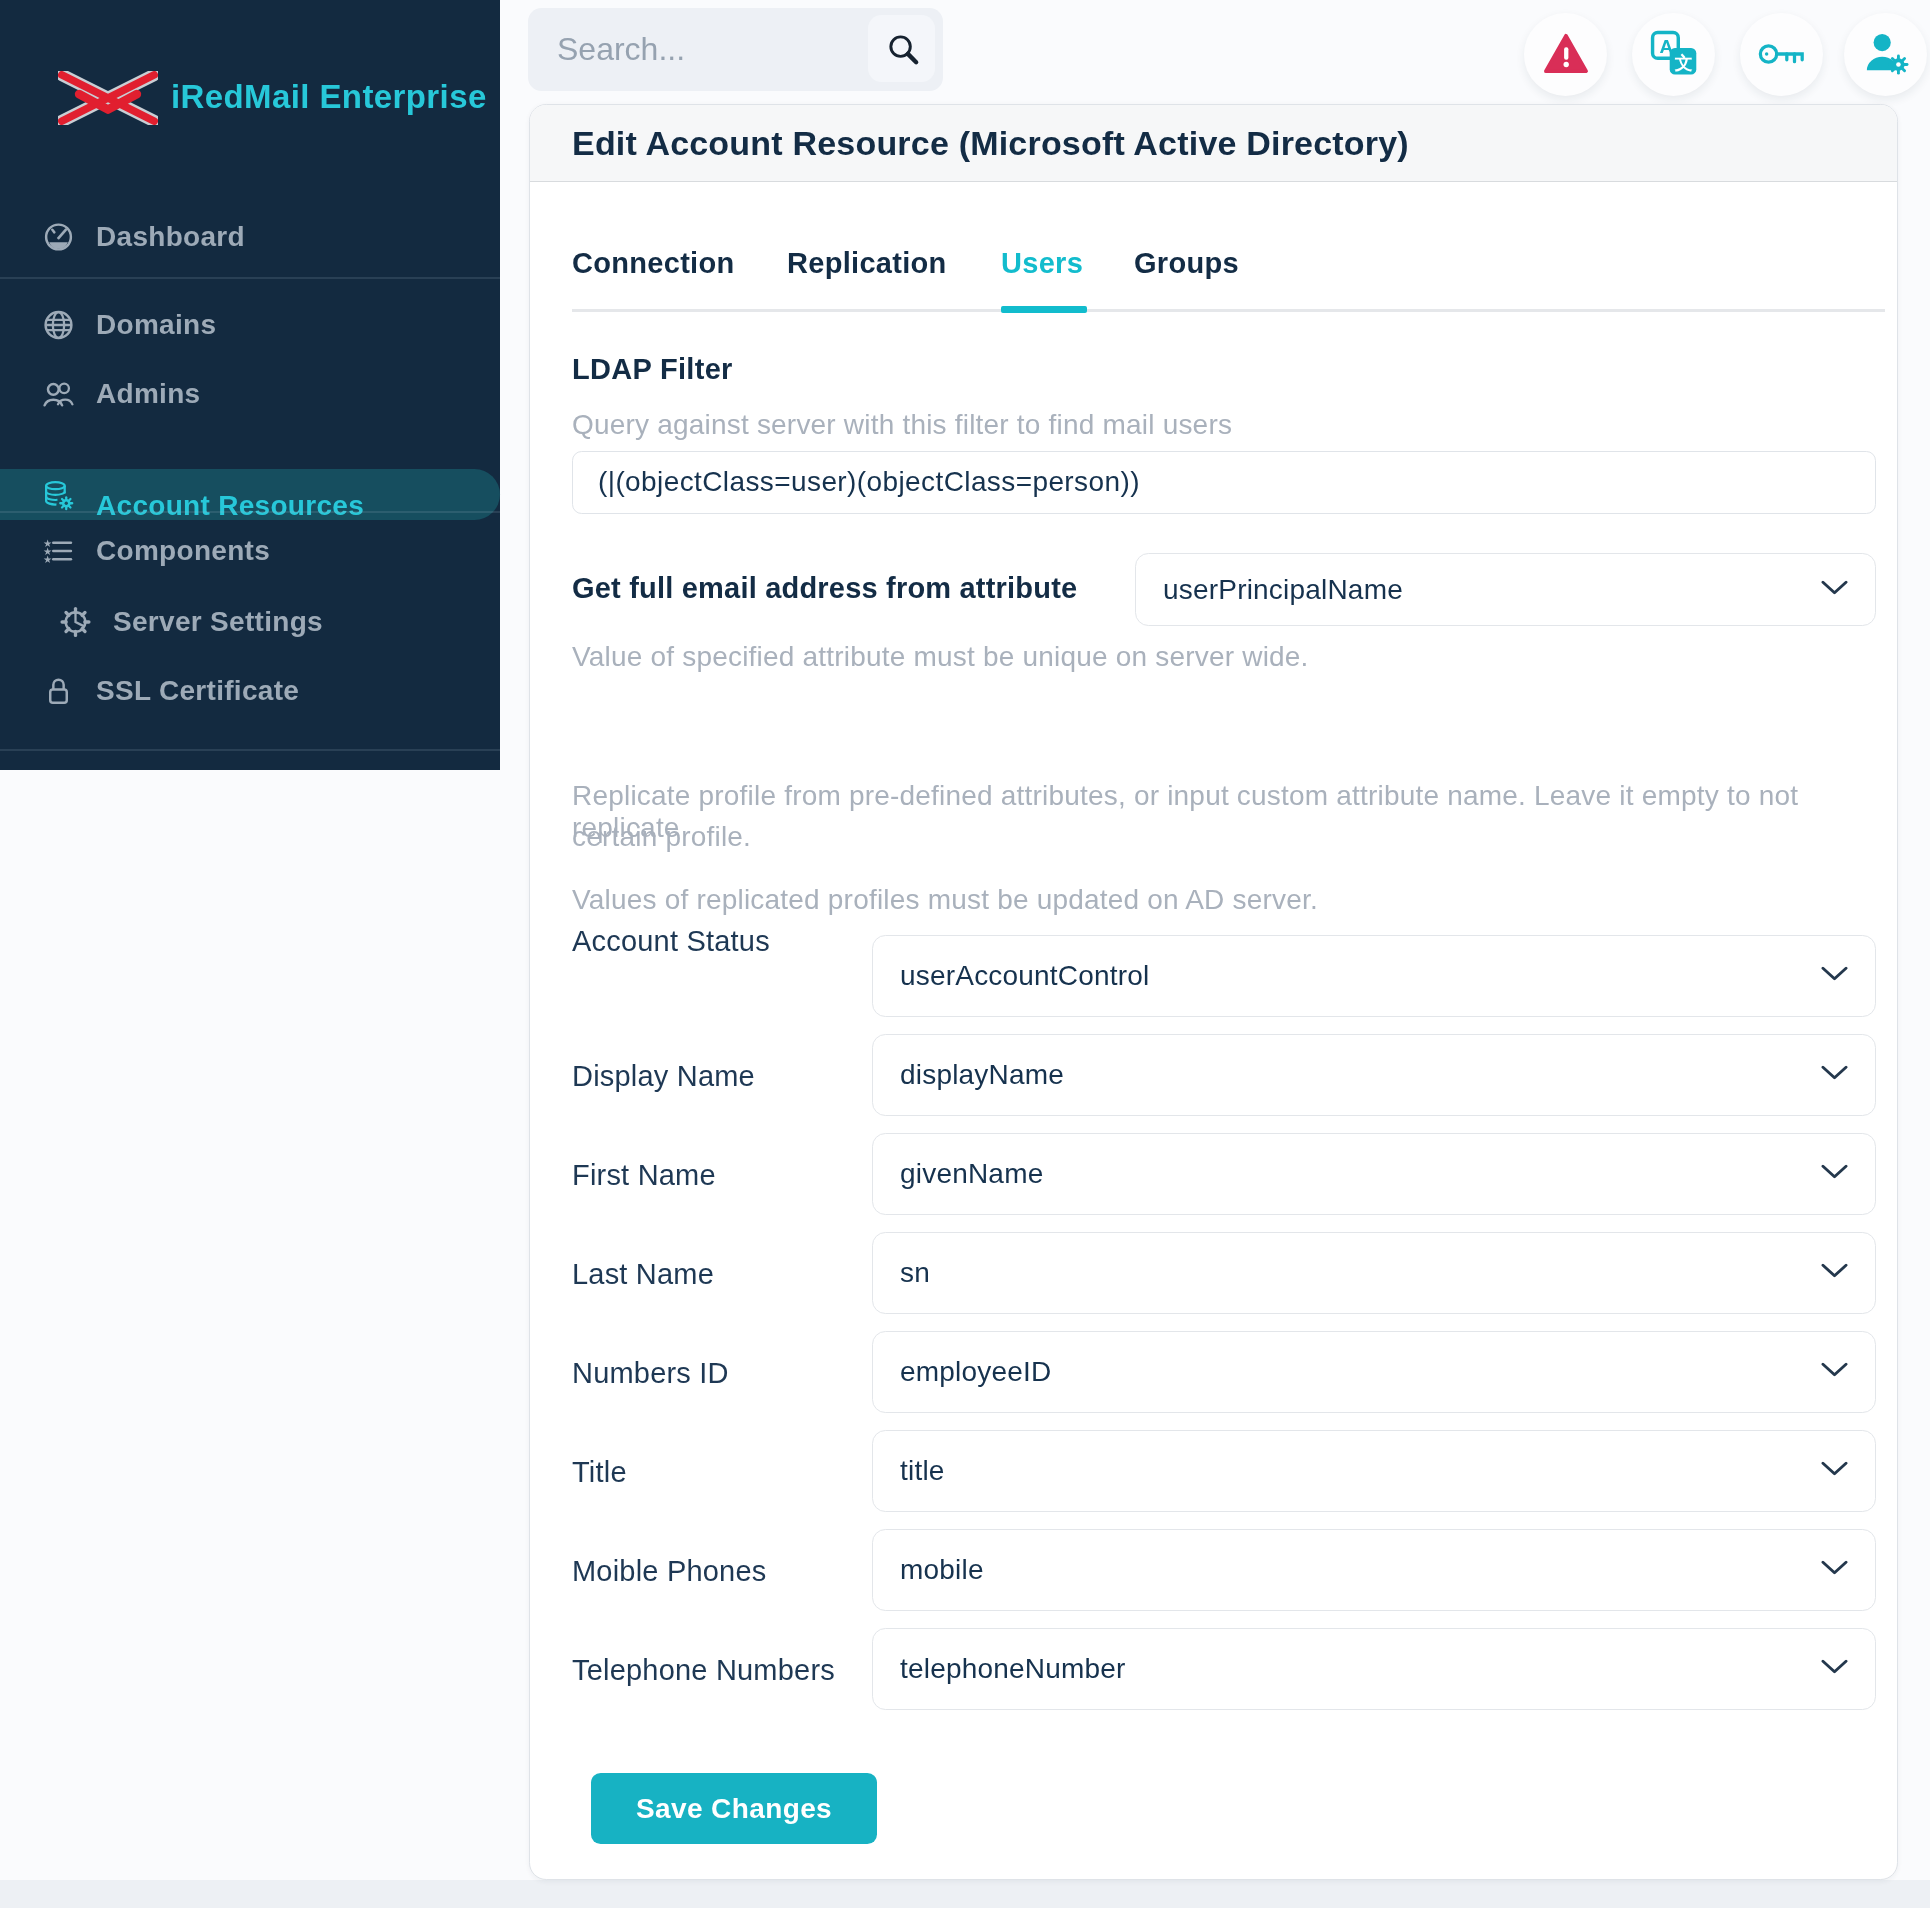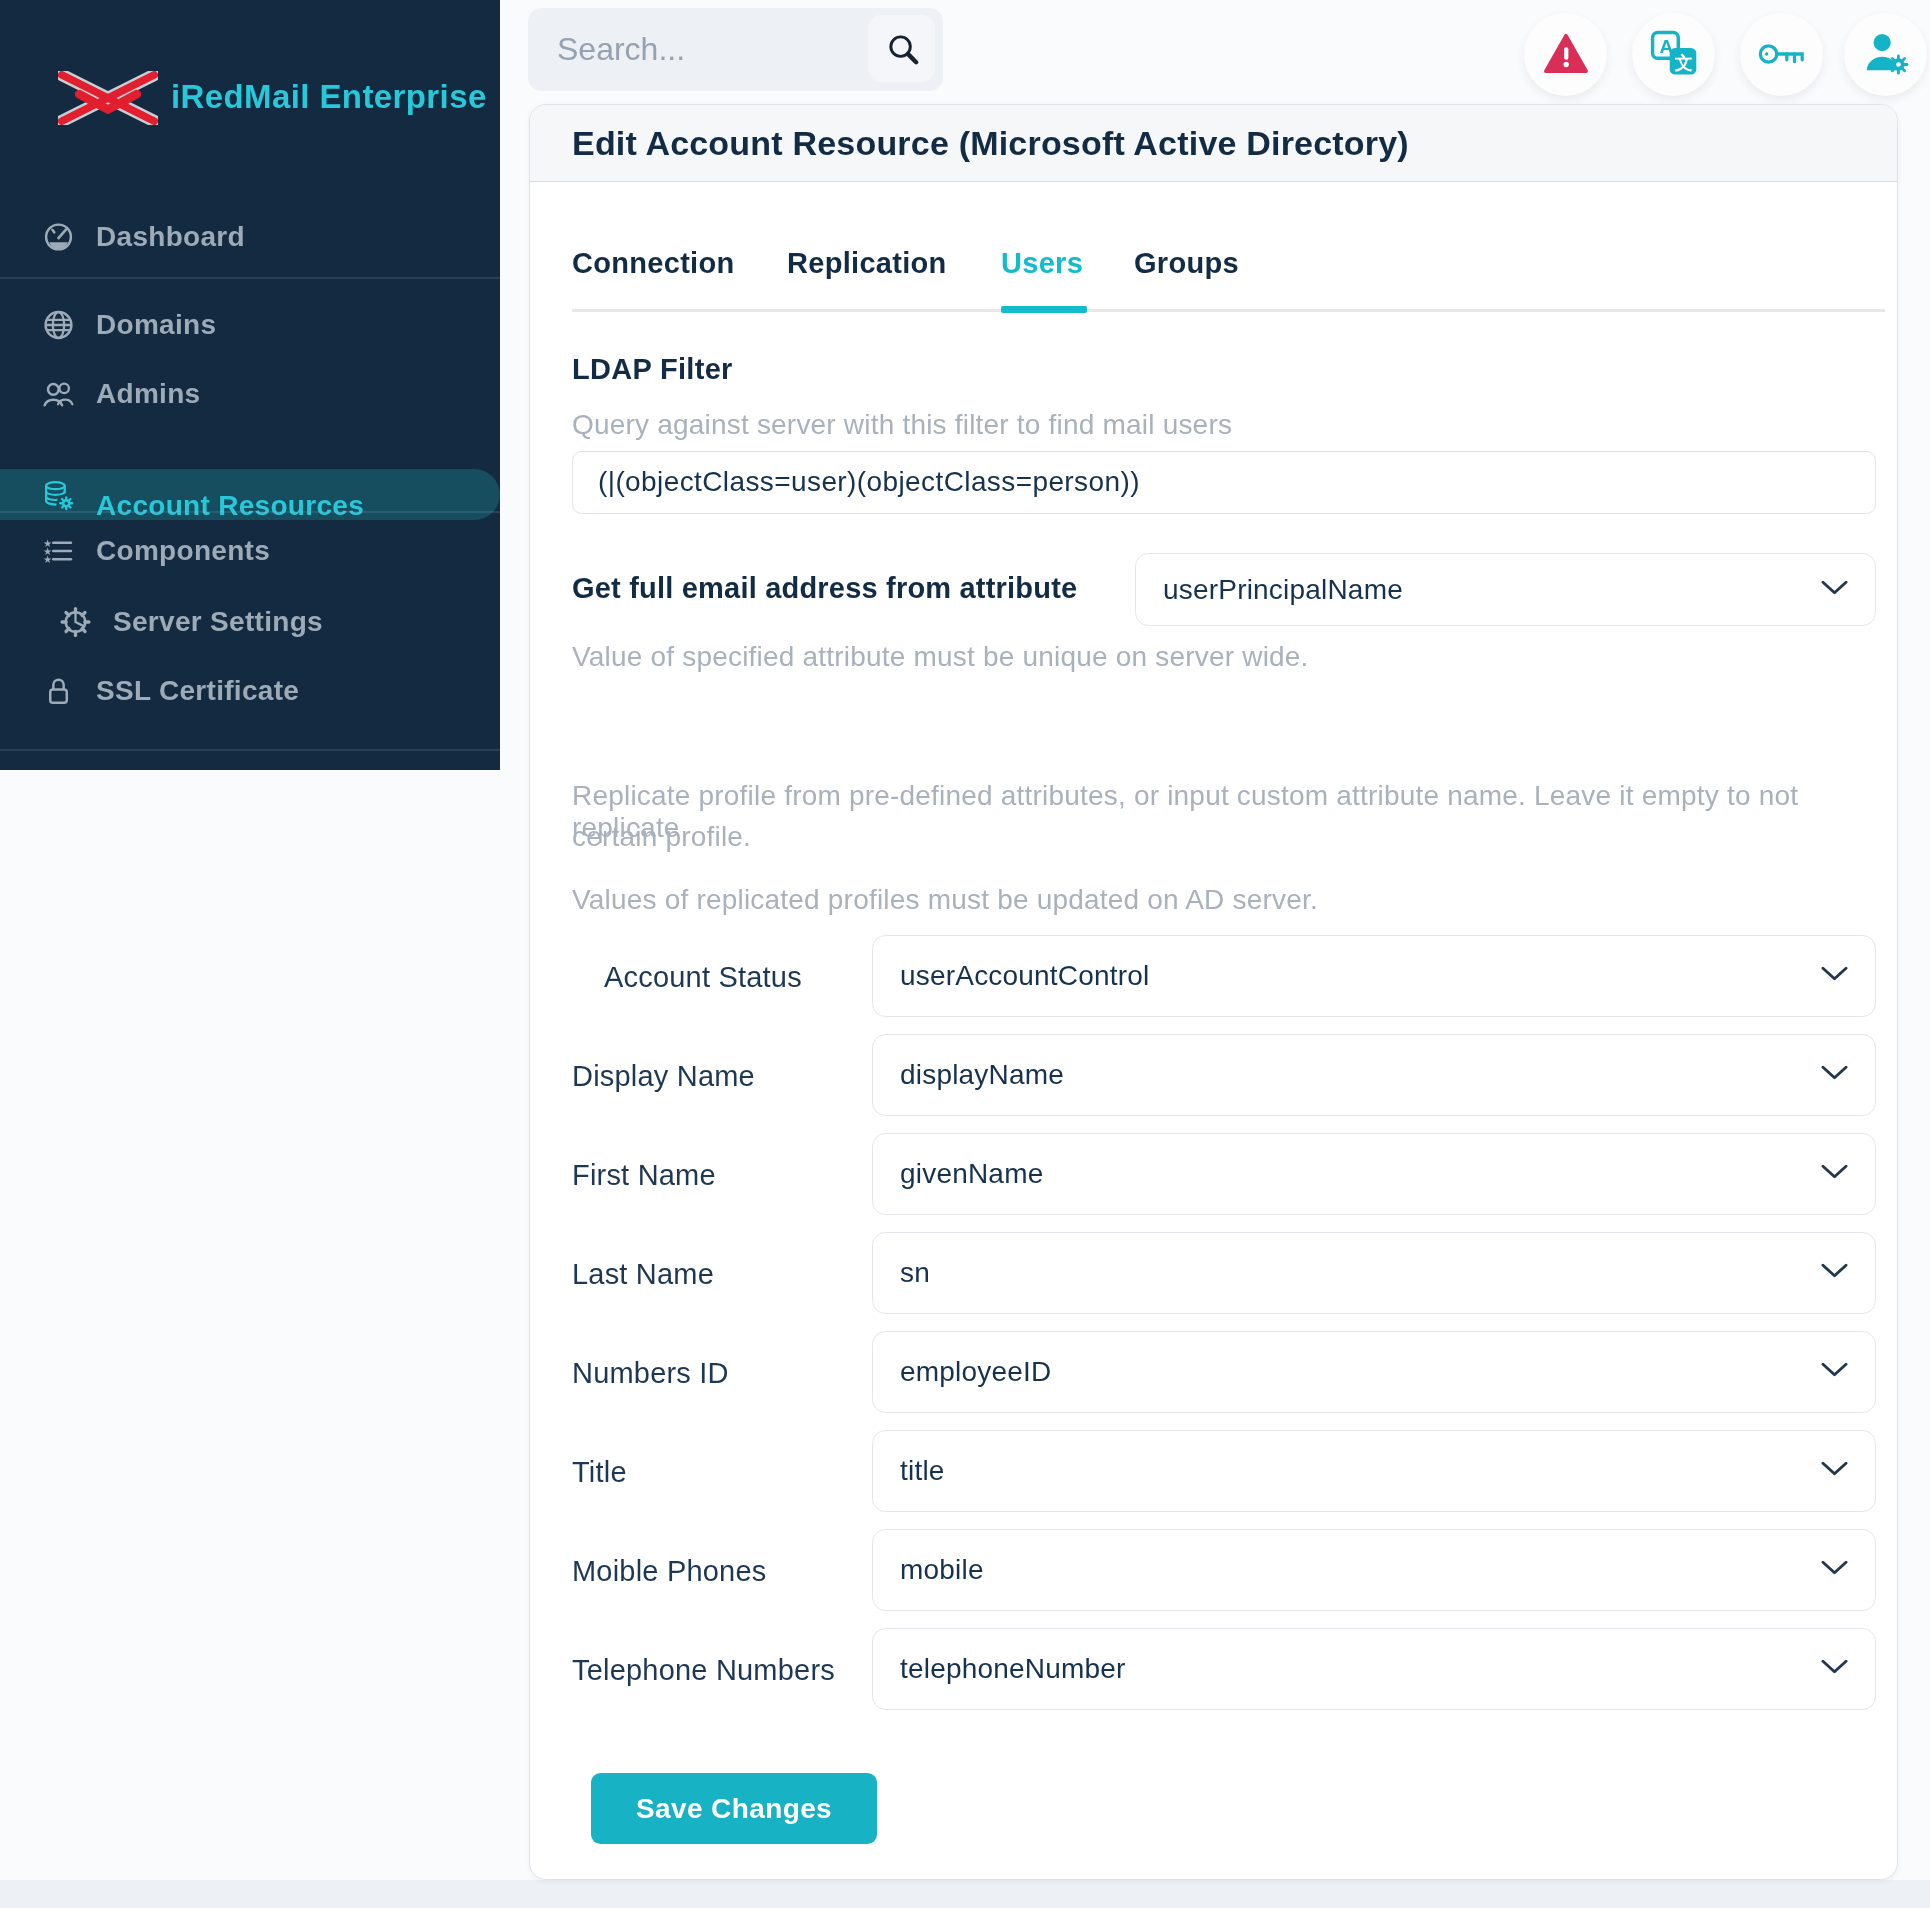--- a/index.html
+++ b/index.html
@@ -328,21 +328,21 @@
             <polyline points="2,2 14,13 26,2" fill="none" stroke="#24384d" stroke-width="3" stroke-linecap="round" stroke-linejoin="round"></polyline>
           </svg>
       </span>
     </div>
     <div class="hint" style="top:536px;">Value of specified attribute must be unique on server wide.</div>
 
     <div class="hint" style="top:675px;">Replicate profile from pre-defined attributes, or input custom attribute name. Leave it empty to not replicate</div>
     <div class="hint" style="top:716px;">certain profile.</div>
     <div class="hint" style="top:763px;margin-top:16px;">Values of replicated profiles must be updated on AD server.</div>
 
-    <div class="row-label" style="top:856px;margin-left:32px;">Account Status</div>
+    <div class="row-label" style="top:820px;">Account Status</div>
     <div class="selectbox" style="left:342px; top:830px; width:1004px; height:82px;">
       <span class="sel-value">userAccountControl</span>
       <span class="chev"><svg width="27" height="15.4" viewBox="0 0 28 16">
             <polyline points="2,2 14,13 26,2" fill="none" stroke="#24384d" stroke-width="3" stroke-linecap="round" stroke-linejoin="round"></polyline>
           </svg></span>
     </div>
 
     <div class="row-label" style="top:955px;">Display Name</div>
     <div class="selectbox" style="left:342px; top:929px; width:1004px; height:82px;">
       <span class="sel-value">displayName</span>

